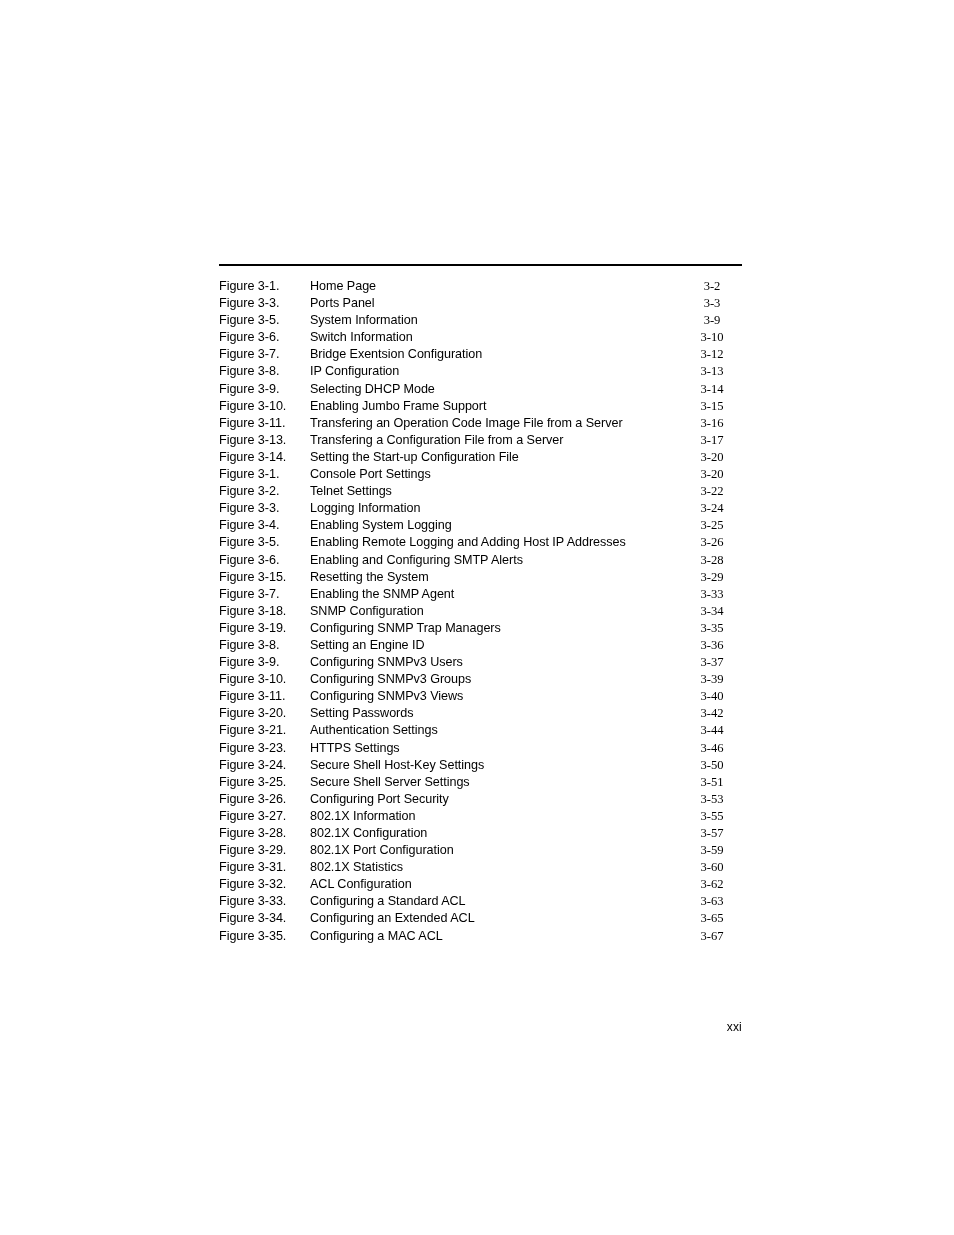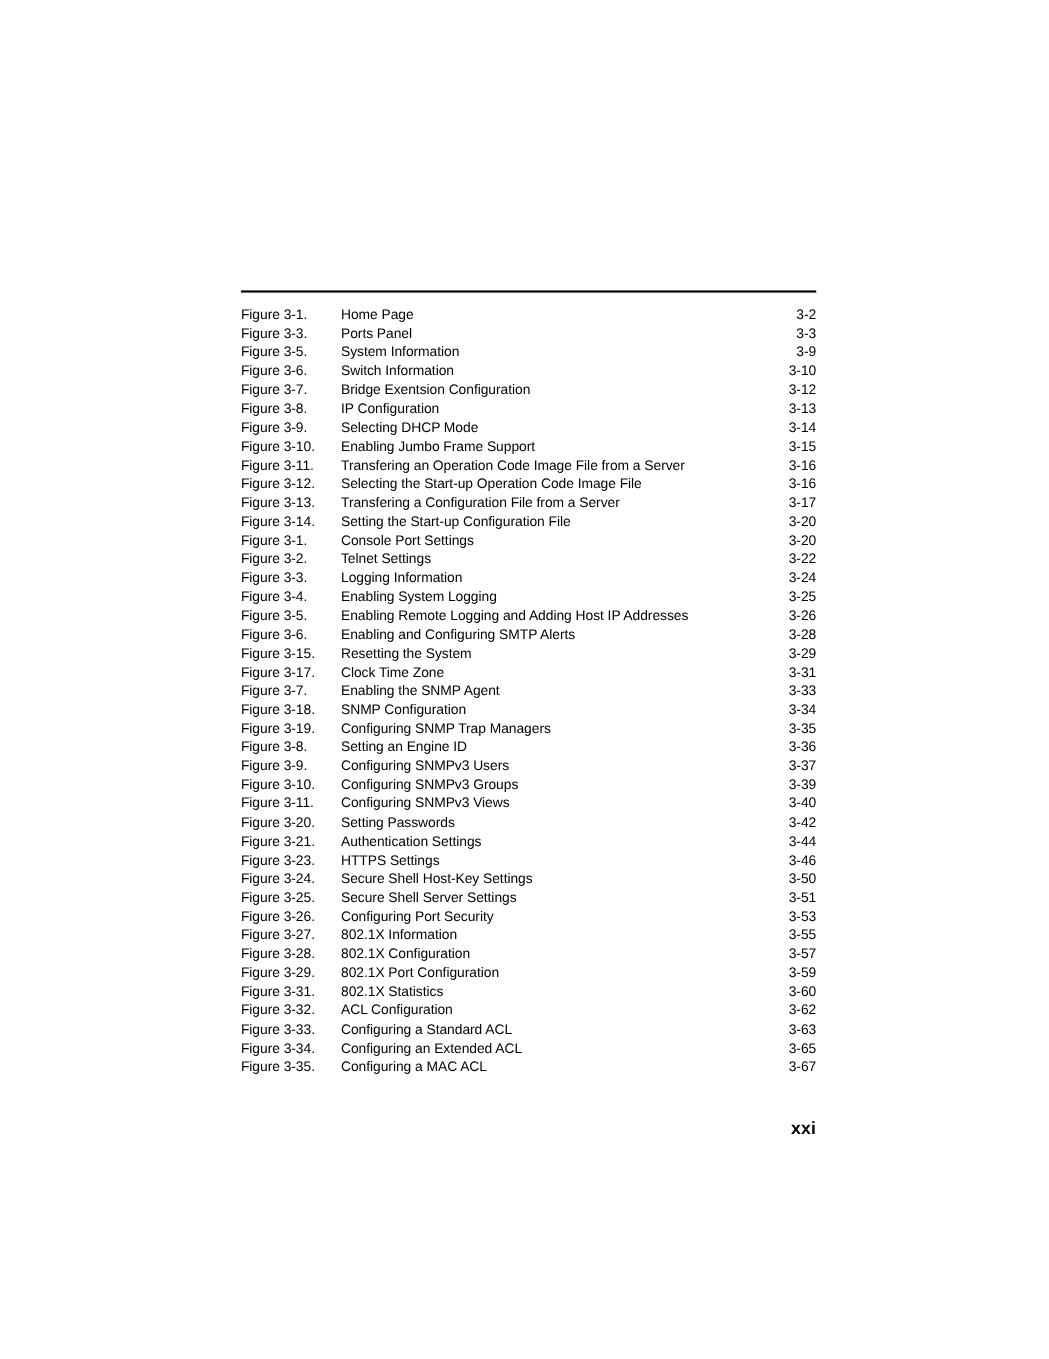--- a/index.html
+++ b/index.html
@@ -53,33 +53,34 @@
     width: 91px;
     text-align: left;
   }
   td.fig-title {
     width: 372px;
     text-align: left;
     padding-left: 0;
   }
   td.fig-page {
     width: 60px;
-    text-align: right;
+    text-align: center;
+    font-family: Liberation Serif, serif;
   }
 
   
   #folio {
     position: absolute;
     left: 219px;
     top: 1019px;
     width: 523px;
     text-align: right;
-    font-size: 16px;
+    font-size: 12px;
     line-height: 16px;
-    font-weight: bold;
+    font-weight: normal;
     letter-spacing: 0.2px;
   }
 </style>
 </head>
 <body>
 
 <div id="page">
 
   <div class="top-rule"></div>
 
@@ -124,25 +125,20 @@
           <td class="fig-label">Figure 3-10.</td>
           <td class="fig-title">Enabling Jumbo Frame Support</td>
           <td class="fig-page">3-15</td>
         </tr>
         <tr>
           <td class="fig-label">Figure 3-11.</td>
           <td class="fig-title">Transfering an Operation Code Image File from a Server</td>
           <td class="fig-page">3-16</td>
         </tr>
         <tr>
-          <td class="fig-label">Figure 3-12.</td>
-          <td class="fig-title">Selecting the Start-up Operation Code Image File</td>
-          <td class="fig-page">3-16</td>
-        </tr>
-        <tr>
           <td class="fig-label">Figure 3-13.</td>
           <td class="fig-title">Transfering a Configuration File from a Server</td>
           <td class="fig-page">3-17</td>
         </tr>
         <tr>
           <td class="fig-label">Figure 3-14.</td>
           <td class="fig-title">Setting the Start-up Configuration File</td>
           <td class="fig-page">3-20</td>
         </tr>
         <tr>
@@ -174,25 +170,20 @@
           <td class="fig-label">Figure 3-6.</td>
           <td class="fig-title">Enabling and Configuring SMTP Alerts</td>
           <td class="fig-page">3-28</td>
         </tr>
         <tr>
           <td class="fig-label">Figure 3-15.</td>
           <td class="fig-title">Resetting the System</td>
           <td class="fig-page">3-29</td>
         </tr>
         <tr>
-          <td class="fig-label">Figure 3-17.</td>
-          <td class="fig-title">Clock Time Zone</td>
-          <td class="fig-page">3-31</td>
-        </tr>
-        <tr>
           <td class="fig-label">Figure 3-7.</td>
           <td class="fig-title">Enabling the SNMP Agent</td>
           <td class="fig-page">3-33</td>
         </tr>
         <tr>
           <td class="fig-label">Figure 3-18.</td>
           <td class="fig-title">SNMP Configuration</td>
           <td class="fig-page">3-34</td>
         </tr>
         <tr>

